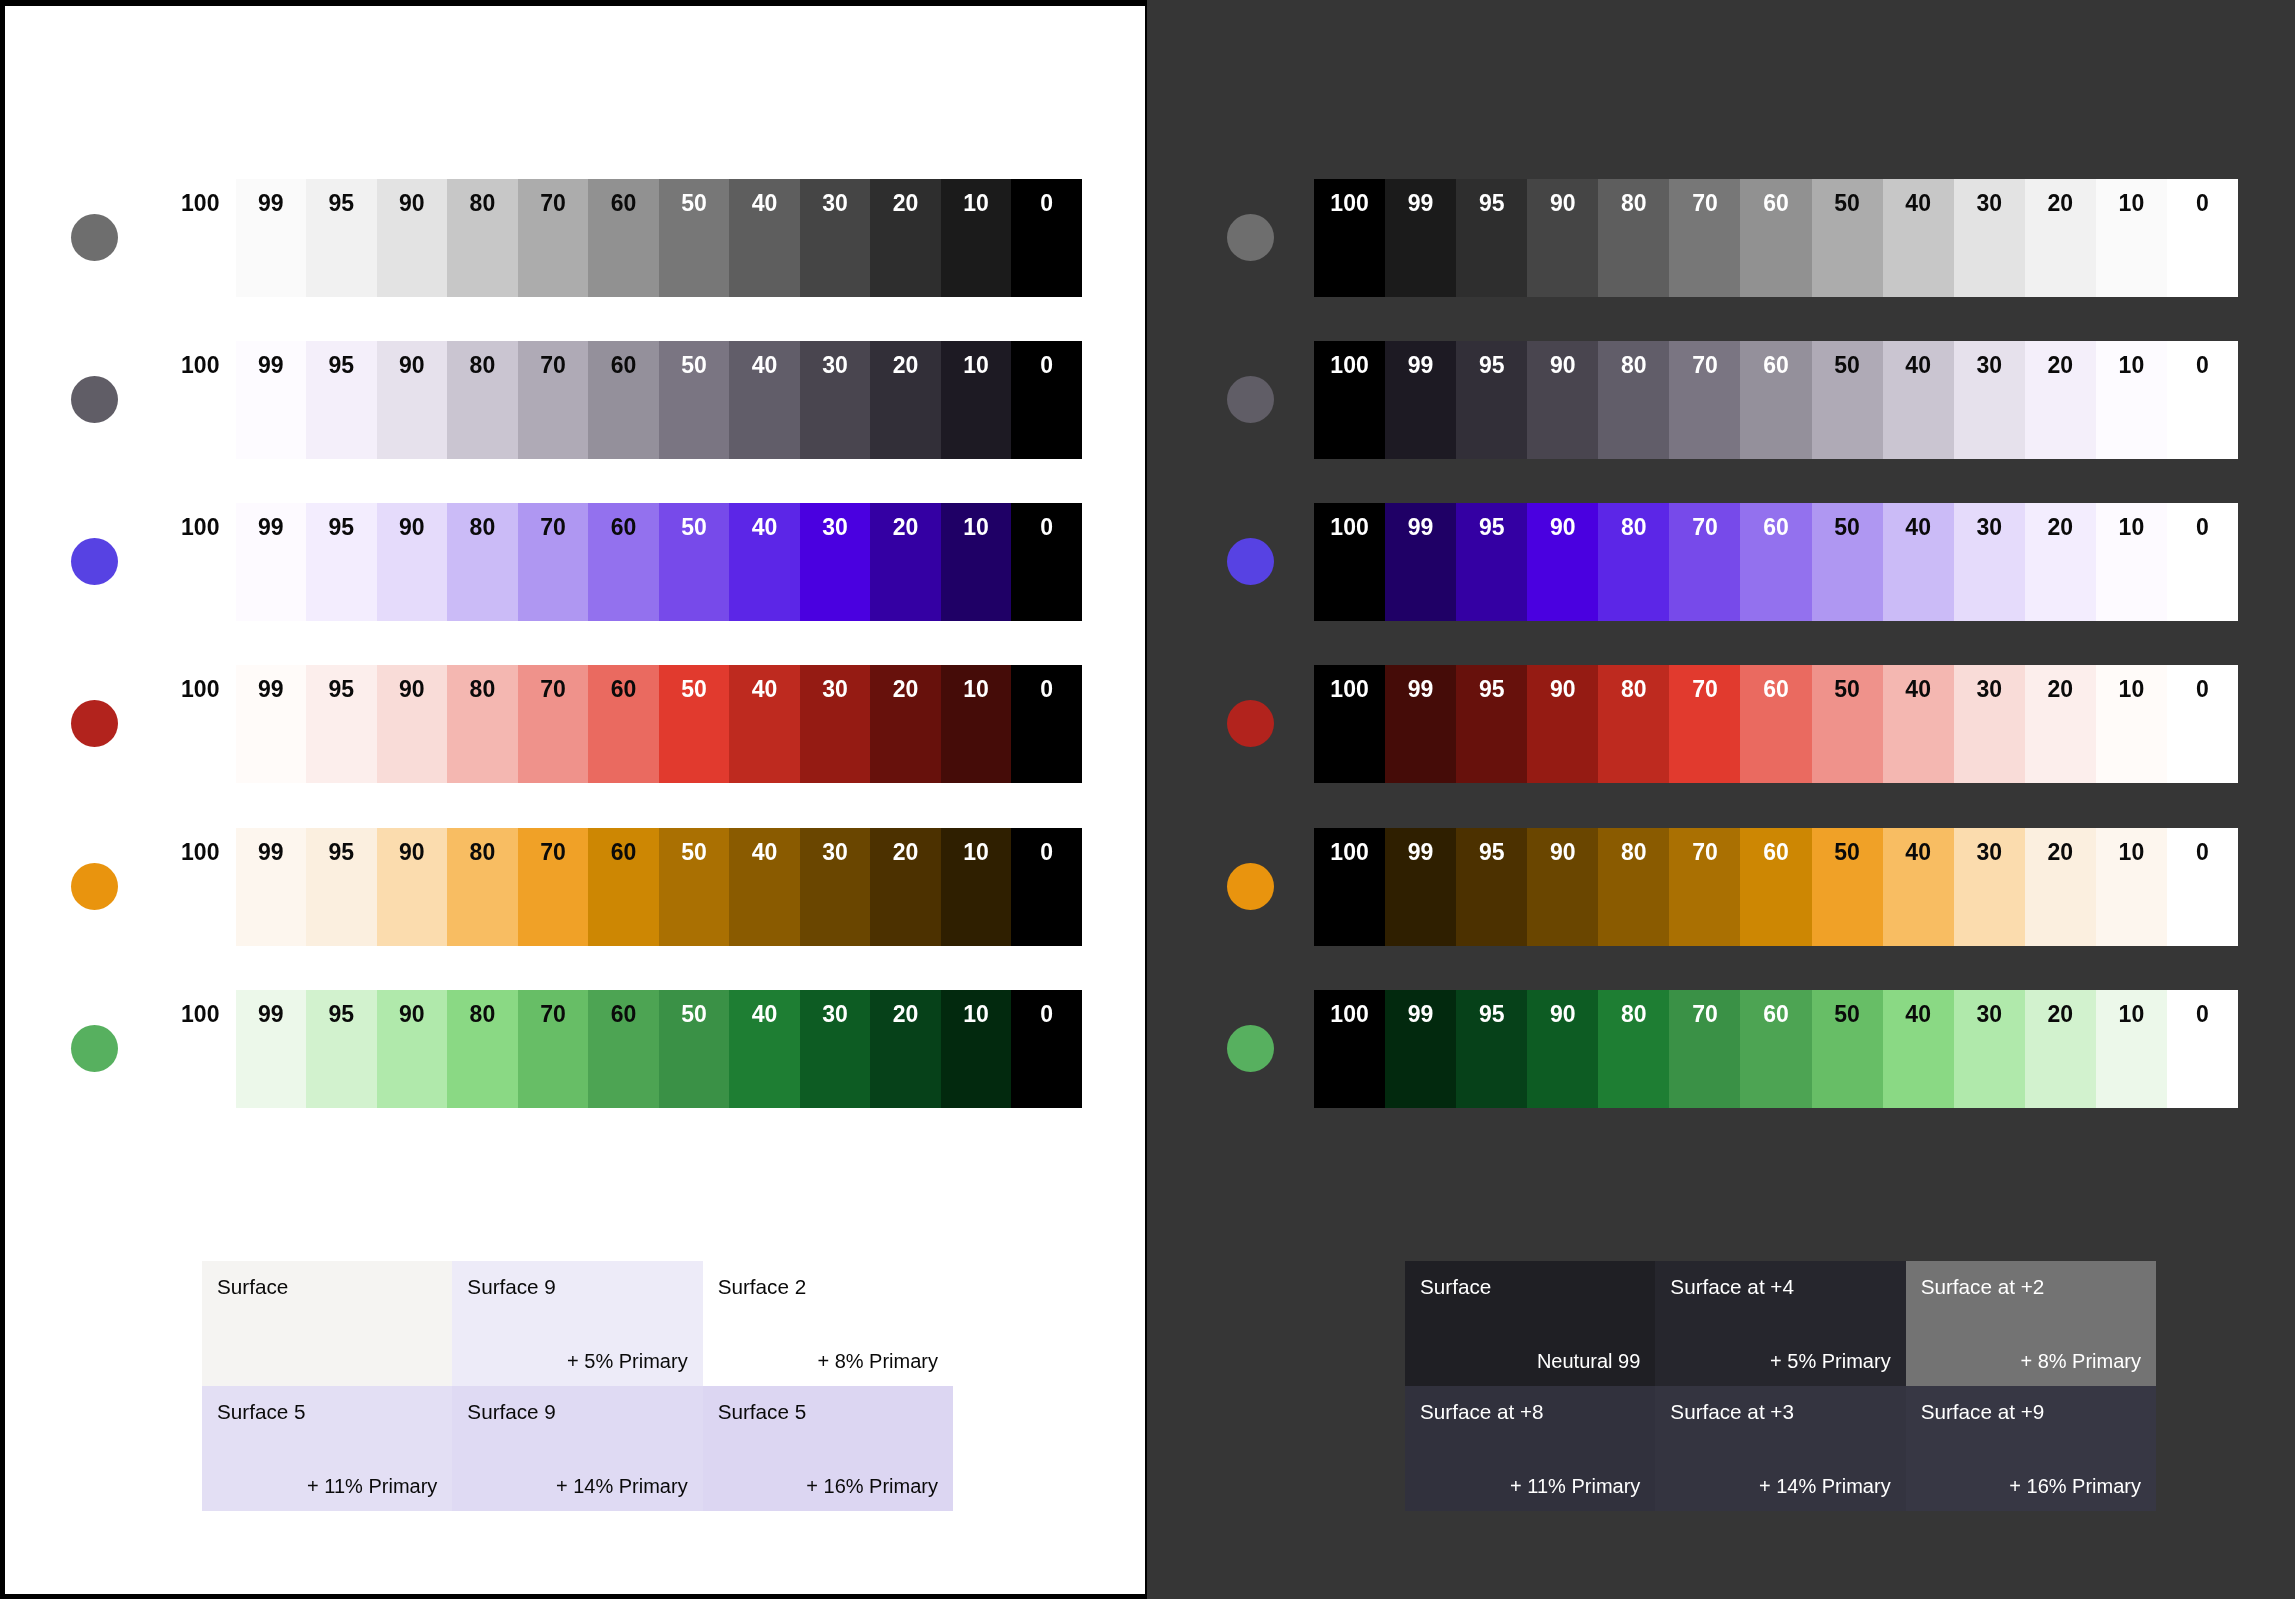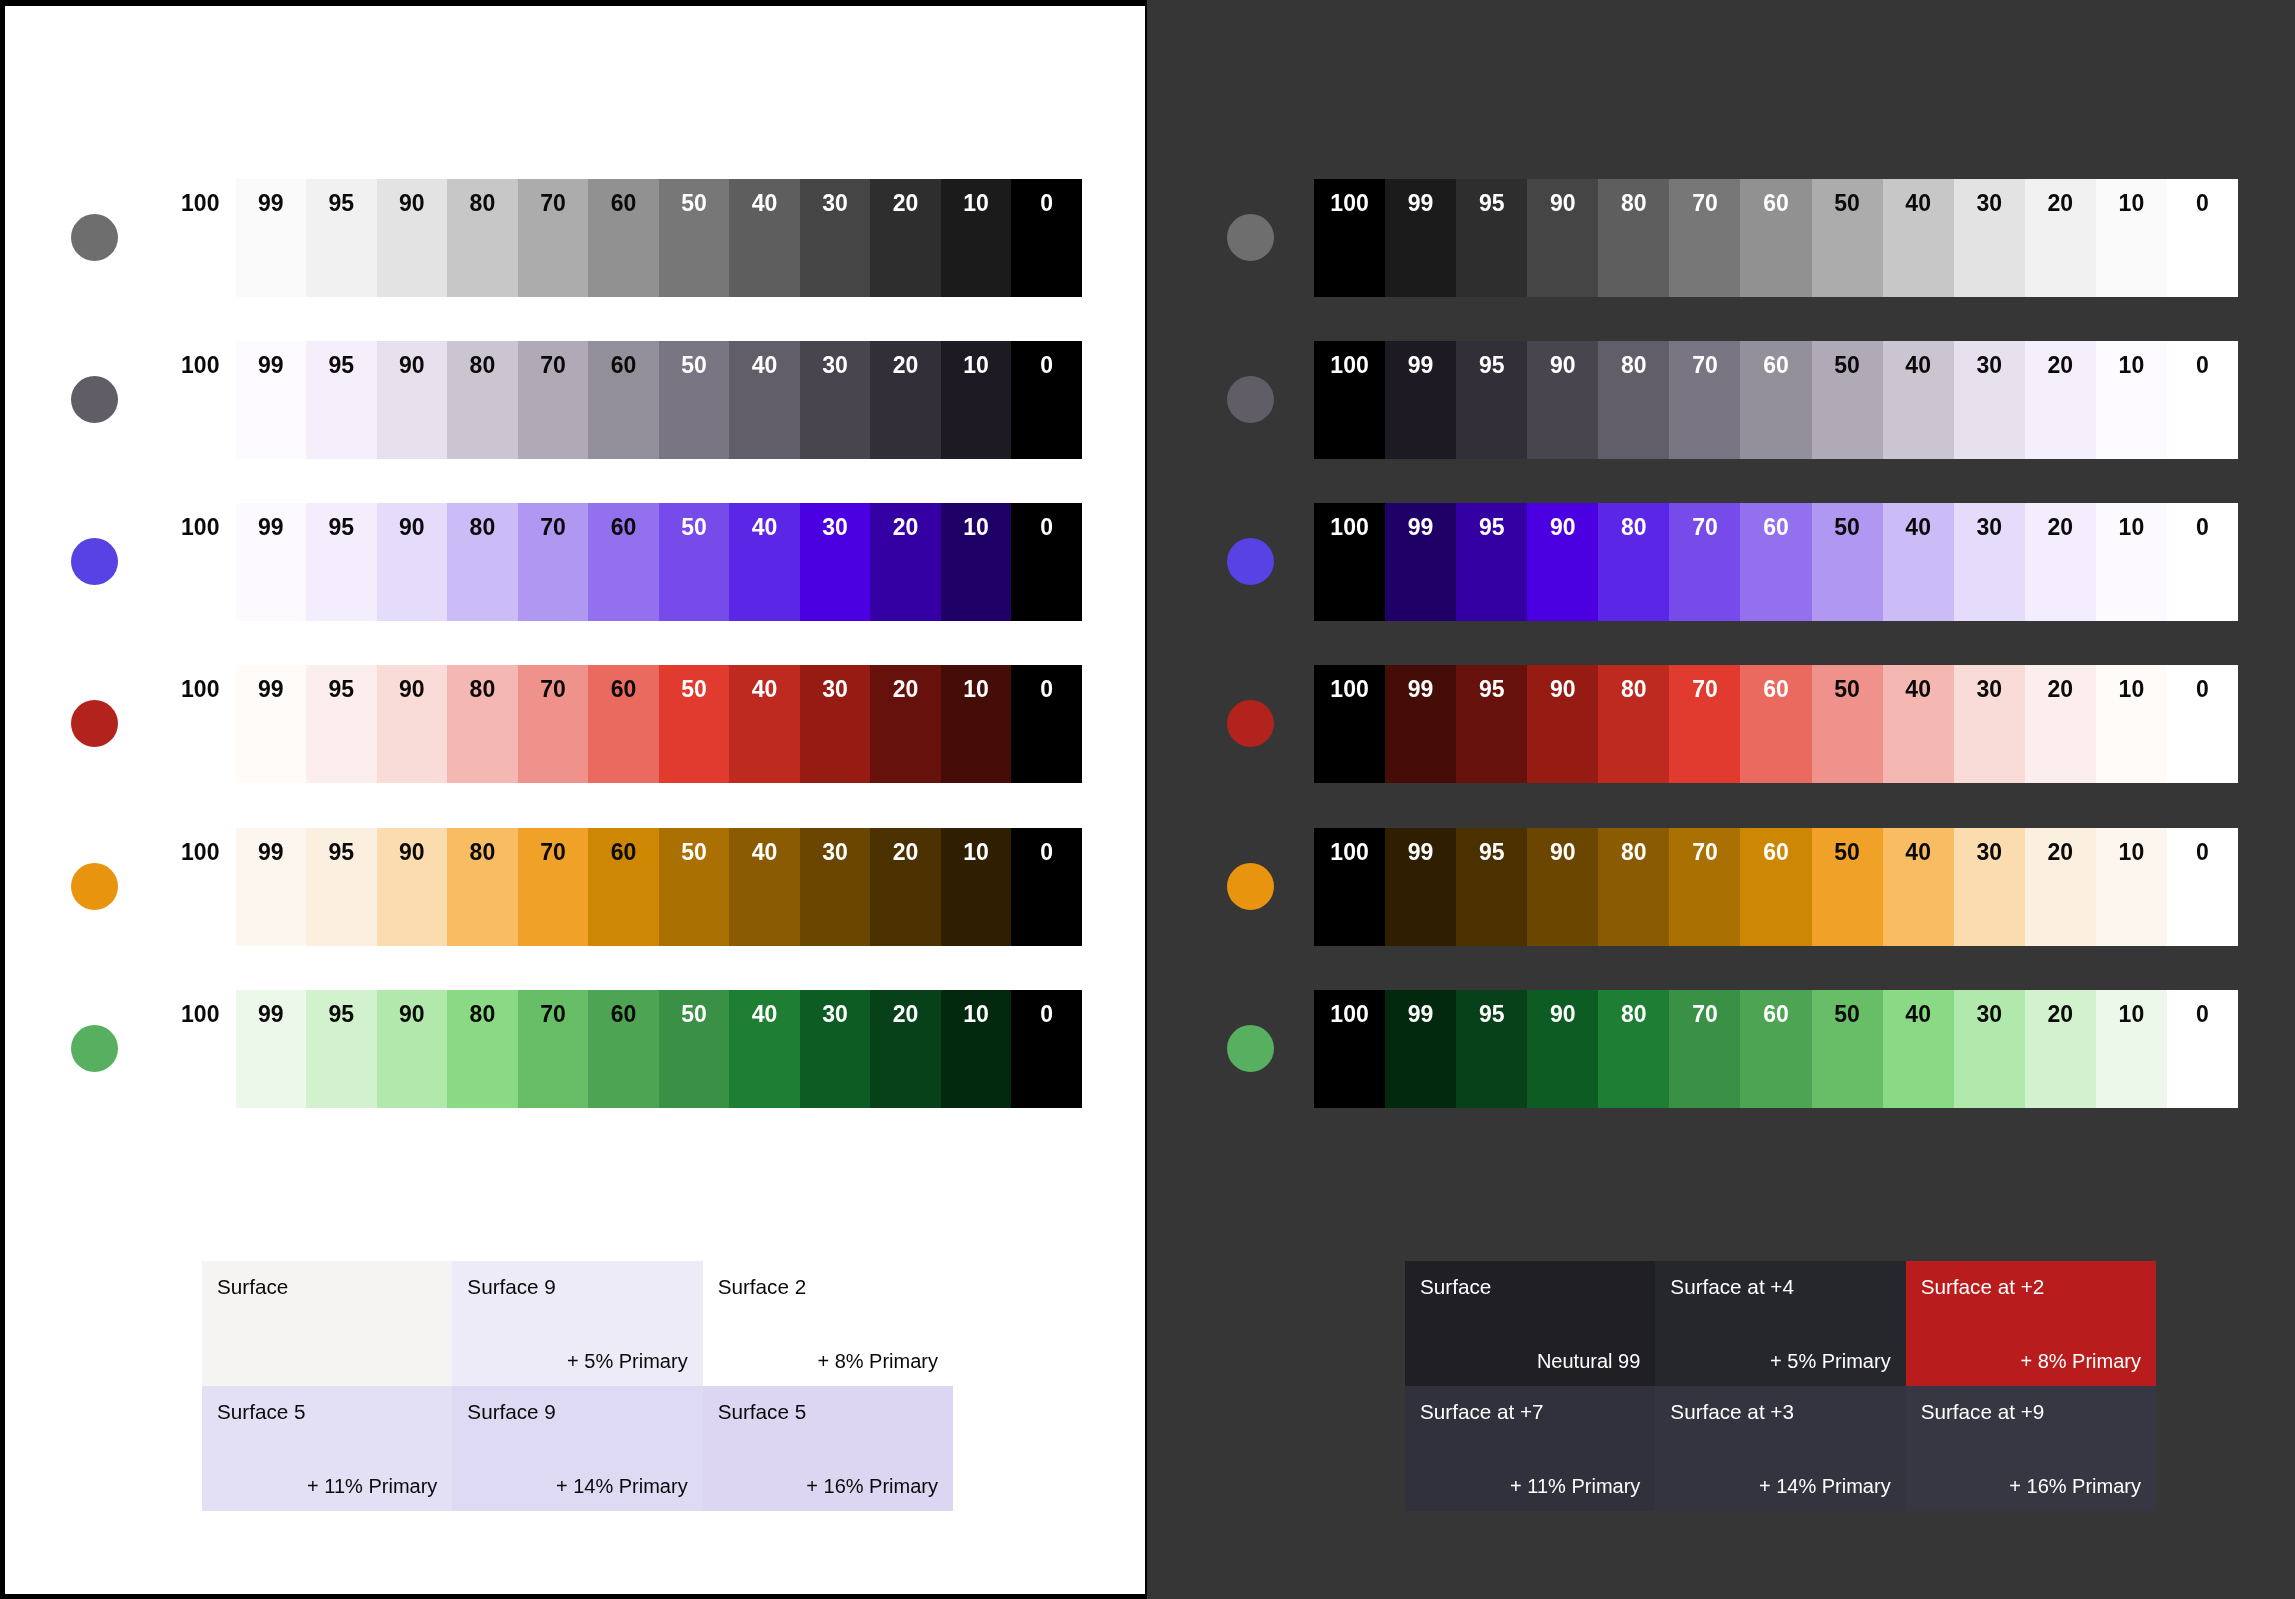--- a/index.html
+++ b/index.html
@@ -569,26 +569,26 @@
   </div>
 <div class="surface-grid" style="left: 1405px; top: 1261px;">
     <div class="surface-card" style="background: rgb(31, 31, 36);">
       <div class="surface-card-title" style="color: rgb(255, 255, 255);">Surface</div>
       <div class="surface-card-note" style="color: rgb(255, 255, 255);">Neutural 99</div>
     </div>
     <div class="surface-card" style="background: rgb(38, 38, 45);">
       <div class="surface-card-title" style="color: rgb(255, 255, 255);">Surface at +4</div>
       <div class="surface-card-note" style="color: rgb(255, 255, 255);">+ 5% Primary</div>
     </div>
-    <div class="surface-card" style="background: #b91c1c;">
+    <div class="surface-card" style="background: #737373;">
       <div class="surface-card-title" style="color: rgb(255, 255, 255);">Surface at +2</div>
       <div class="surface-card-note" style="color: rgb(255, 255, 255);">+ 8% Primary</div>
     </div>
     <div class="surface-card" style="background: rgb(49, 49, 61);">
-      <div class="surface-card-title" style="color: rgb(255, 255, 255);">Surface at +7</div>
+      <div class="surface-card-title" style="color: rgb(255, 255, 255);">Surface at +8</div>
       <div class="surface-card-note" style="color: rgb(255, 255, 255);">+ 11% Primary</div>
     </div>
     <div class="surface-card" style="background: rgb(52, 52, 64);">
       <div class="surface-card-title" style="color: rgb(255, 255, 255);">Surface at +3</div>
       <div class="surface-card-note" style="color: rgb(255, 255, 255);">+ 14% Primary</div>
     </div>
     <div class="surface-card" style="background: rgb(55, 55, 68);">
       <div class="surface-card-title" style="color: rgb(255, 255, 255);">Surface at +9</div>
       <div class="surface-card-note" style="color: rgb(255, 255, 255);">+ 16% Primary</div>
     </div>

